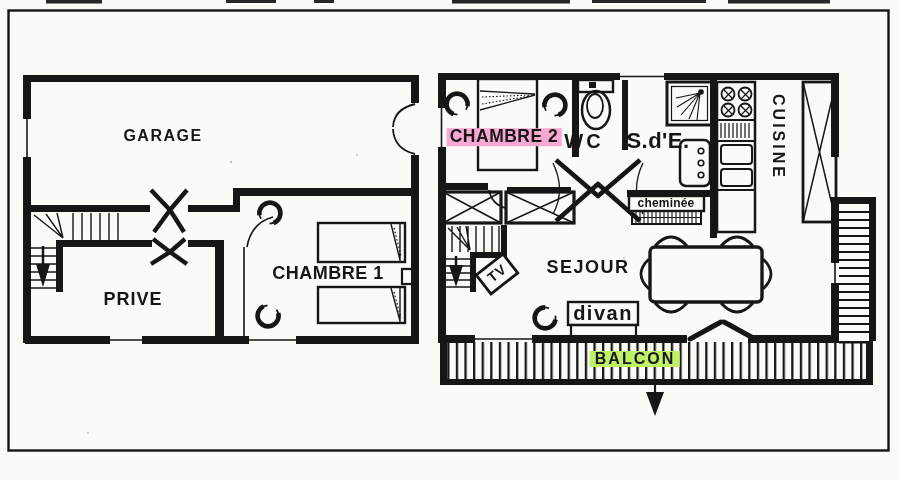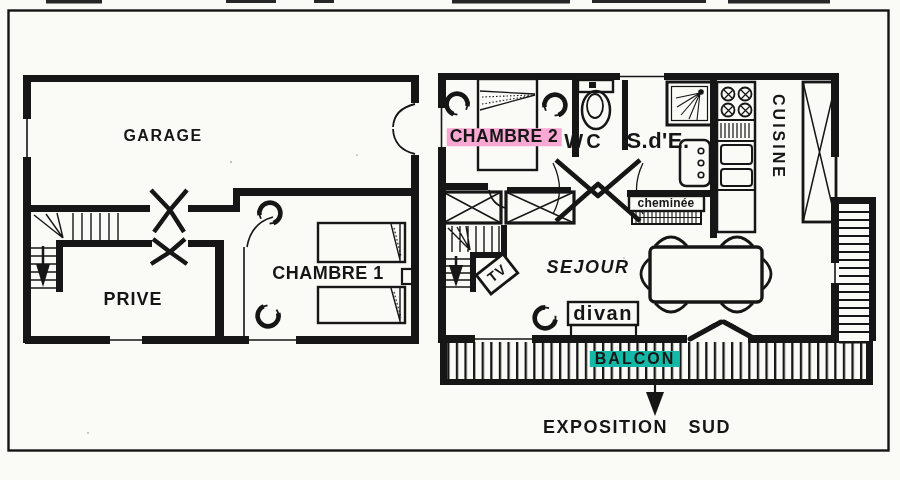--- a/index.html
+++ b/index.html
@@ -10,25 +10,25 @@
          transform:translate(-50%,-50%);line-height:1;}
   .lb-garage{left:163px;top:136px;font-size:16px;letter-spacing:1.5px;}
   .lb-prive{left:133px;top:299px;font-size:18px;letter-spacing:1px;}
   .lb-chambre1{left:322px;top:273px;font-size:18px;letter-spacing:.5px;margin-left:6px;}
   .lb-chambre2{left:504px;top:137px;font-size:17.5px;letter-spacing:.5px;
                background:#f9a8d4;padding:0 3px;}
   .lb-wc{left:584px;top:141px;font-size:20px;letter-spacing:3px;}
   .lb-sde{left:658px;top:141px;font-size:22px;letter-spacing:.5px;}
   .lb-cuisine{left:778px;top:137px;font-size:16px;letter-spacing:3px;
               transform:translate(-50%,-50%) rotate(90deg);}
-  .lb-sejour{left:588px;top:267px;font-size:18px;letter-spacing:1.5px;font-style:italic;}
+  .lb-sejour{left:588px;top:267px;font-size:18px;letter-spacing:1.5px;}
   .lb-divan{left:603px;top:313px;font-size:20px;letter-spacing:1.5px;}
   .lb-cheminee{left:666px;top:203px;font-size:12px;letter-spacing:.2px;}
   .lb-balcon{left:635px;top:359px;font-size:16px;letter-spacing:2px;
-             background:#14b8a6;padding:0 5px;}
+             background:#bef264;padding:0 5px;}
   .lb-tv{left:497px;top:273px;font-size:14px;letter-spacing:1px;
          transform:translate(-50%,-50%) rotate(-38deg);}
   .lb-expo{left:637px;top:427px;font-size:18px;letter-spacing:1.5px;word-spacing:14px;}
 </style>
 </head>
 <body>
 
 <div class="stage">
 
 <svg width="900" height="480" viewBox="0 0 900 480">
@@ -229,15 +229,14 @@
 <div class="label lb-chambre1">CHAMBRE 1</div>
 <div class="label lb-chambre2">CHAMBRE 2</div>
 <div class="label lb-wc">WC</div>
 <div class="label lb-sde">S.d'E.</div>
 <div class="label lb-cuisine">CUISINE</div>
 <div class="label lb-sejour">SEJOUR</div>
 <div class="label lb-balcon">BALCON</div>
 <div class="label lb-divan">divan</div>
 <div class="label lb-tv">TV</div>
 <div class="label lb-cheminee">cheminée</div>
-<div class="label lb-expo">EXPOSITION SUD</div>
 
 </div>
 
 </body></html>

